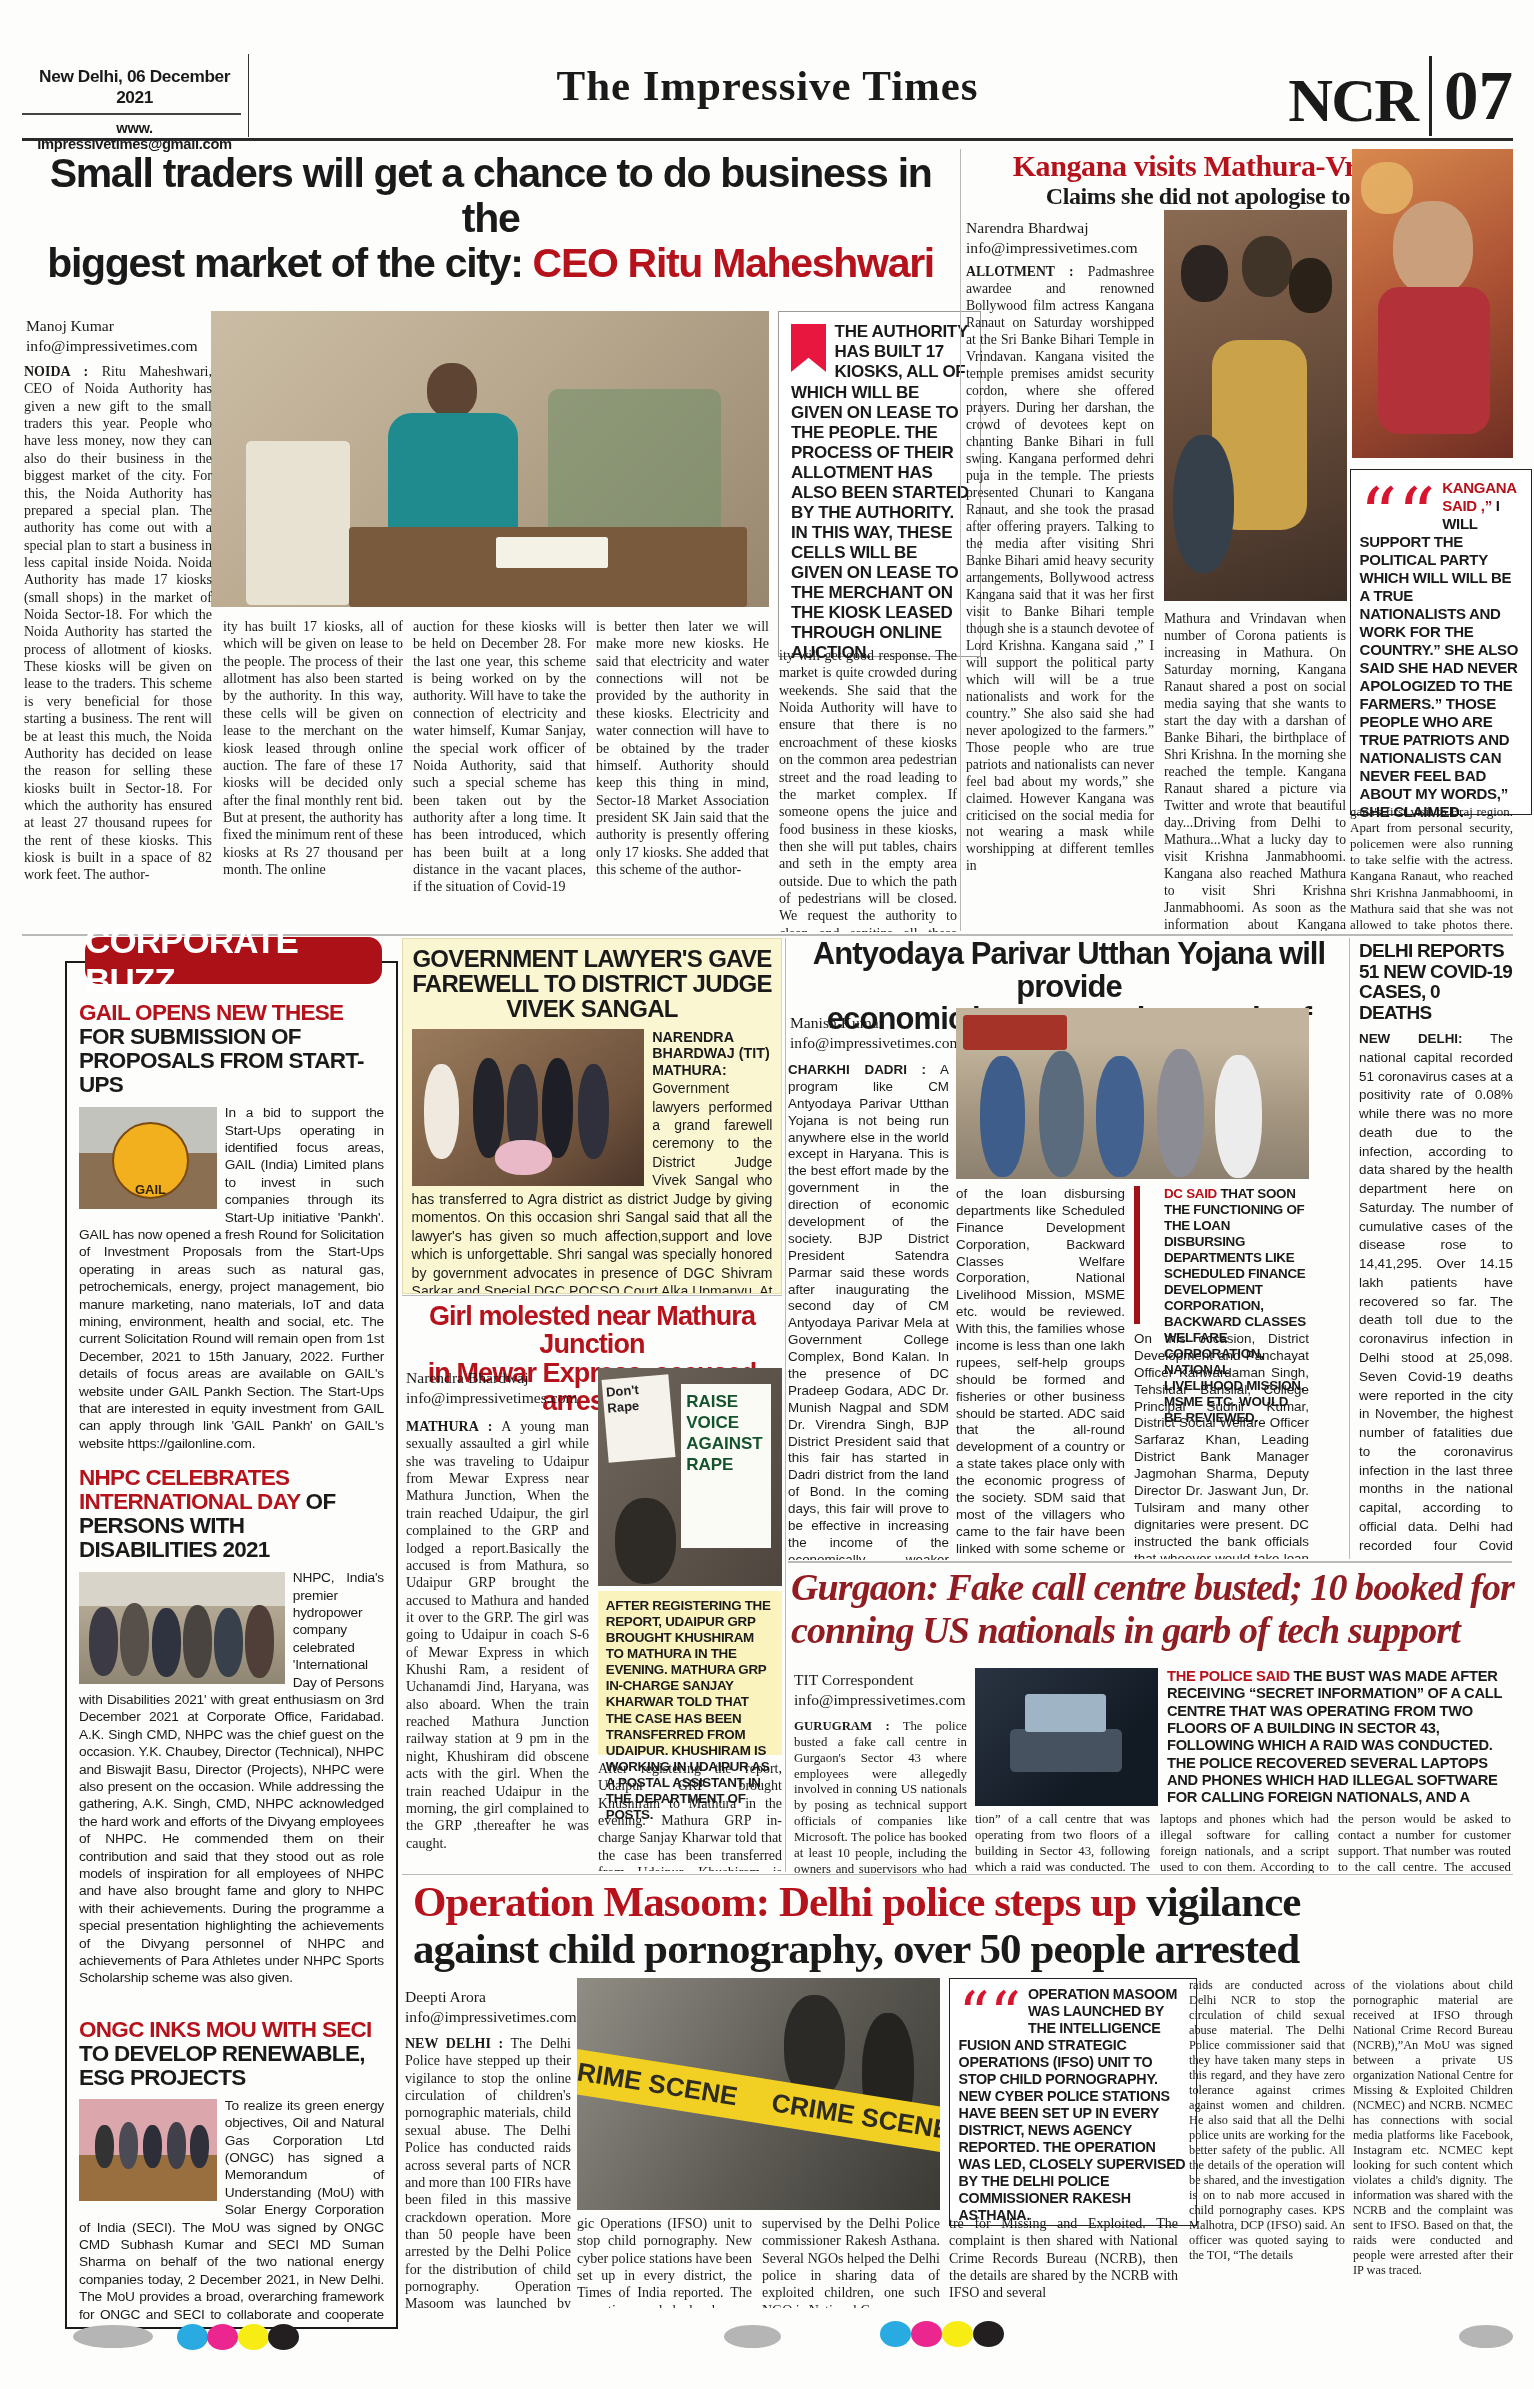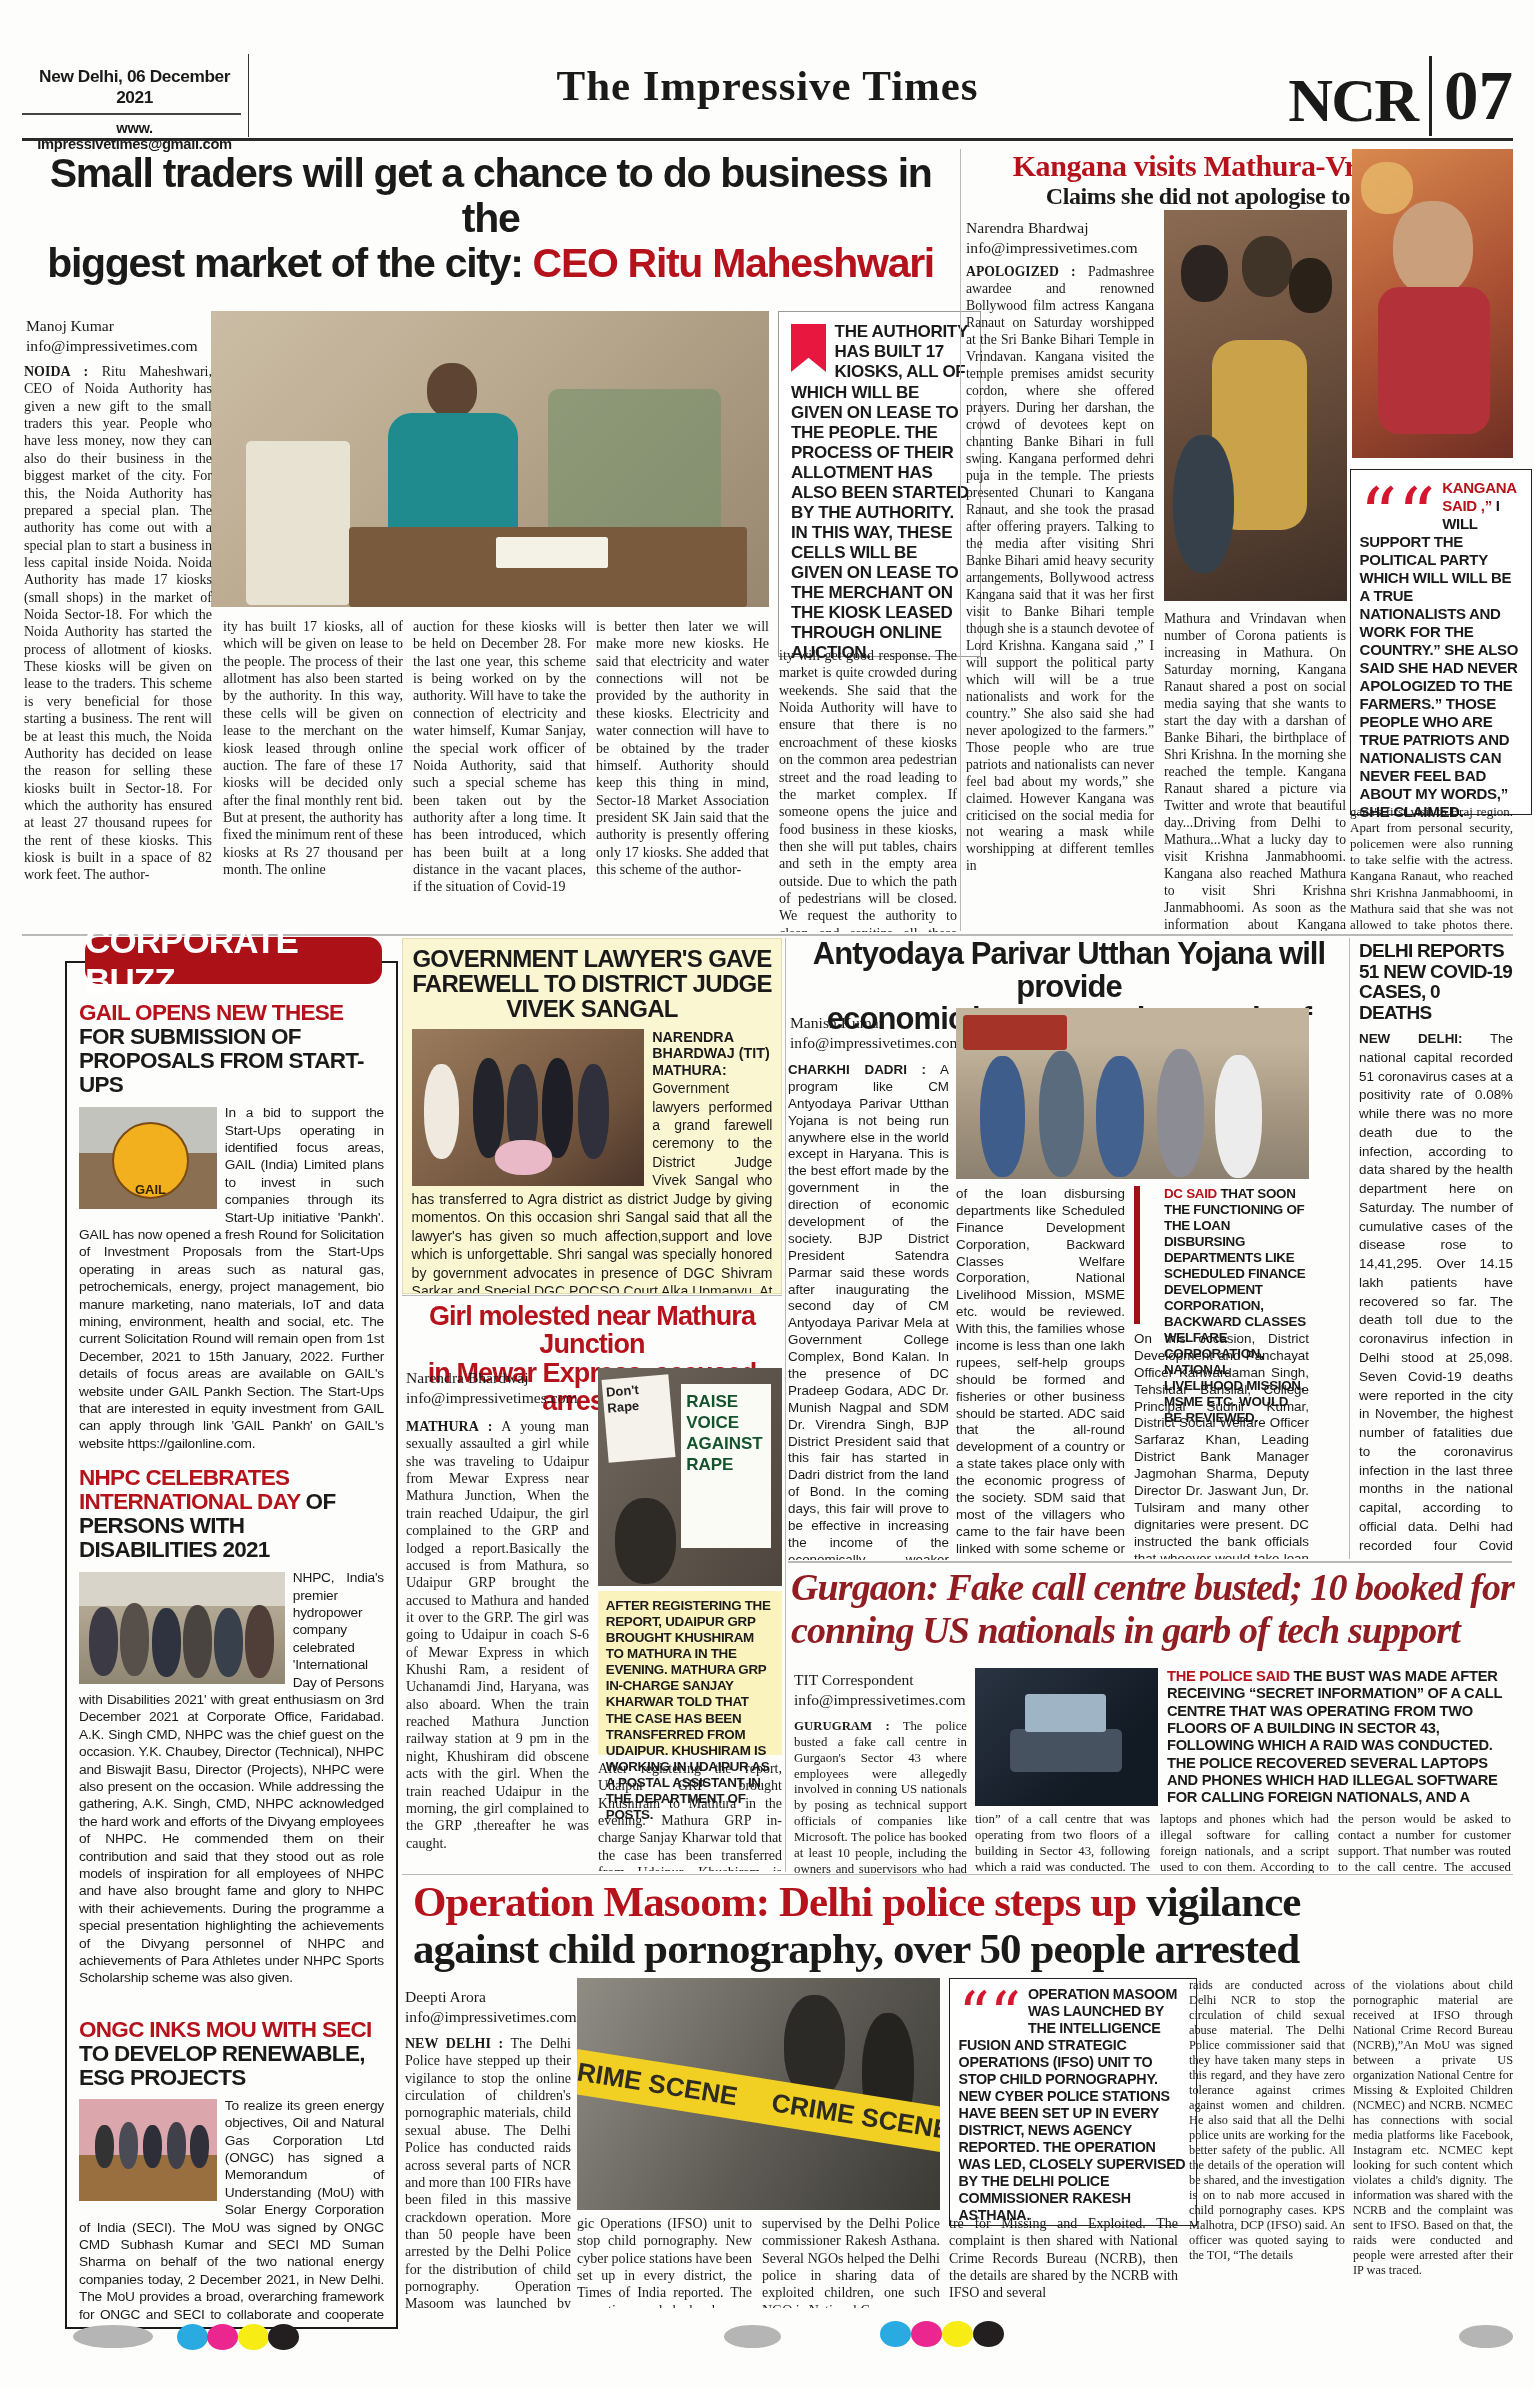--- a/index.html
+++ b/index.html
@@ -144,21 +144,21 @@
     <div class="fig" style="left:48px;top:130px;width:95px;height:190px;background:#caa24a;border-radius:26px;"></div>
     <div class="fig" style="left:8.6px;top:225px;width:61px;height:138px;background:#35404a;"></div>
   </div>
   <div class="photo" style="left:1352px;top:149px;width:161px;height:309px;background:linear-gradient(150deg,#d98a4e,#a94f33 55%,#6e2f23);">
     <div class="fig" style="left:41px;top:52px;width:80px;height:95px;background:#caa07c;"></div>
     <div class="fig" style="left:26px;top:138px;width:112px;height:147px;background:#b3323a;border-radius:21px;"></div>
     <div class="fig" style="left:8.6px;top:13px;width:52px;height:52px;background:#e7b96a;opacity:.8;"></div>
   </div>
 
   <div class="col" style="left:966px;top:264px;width:188px;height:667px;font-size:13.7px;">
-    <span class="lead">APOLOGIZED :</span>
+    <span class="lead">ALLOTMENT :</span>
     <span>Padmashree awardee and renowned Bollywood film actress Kangana Ranaut on Saturday worshipped at the Sri Banke Bihari Temple in Vrindavan. Kangana visited the temple premises amidst security cordon, where she offered prayers. During her darshan, the crowd of devotees kept on chanting Banke Bihari in full swing. Kangana performed dehri puja in the temple. The priests presented Chunari to Kangana Ranaut, and she took the prasad after offering prayers. Talking to the media after visiting Shri Banke Bihari amid heavy security arrangements, Bollywood actress Kangana said that it was her first visit to Banke Bihari temple though she is a staunch devotee of Lord Krishna. Kangana said ,” I will support the political party which will will be a true nationalists and work for the country.” She also said she had never apologized to the farmers.” Those people who are true patriots and nationalists can never feel bad about my words,” she claimed. However Kangana was criticised on the social media for not wearing a mask while worshipping at different temlles in</span>
   </div>
   <div class="col" style="left:1164px;top:611px;width:182px;height:320px;font-size:13.7px;">Mathura and Vrindavan when number of Corona patients is increasing in Mathura. On Saturday morning, Kangana Ranaut shared a post on social media saying that she wants to start the day with a darshan of Banke Bihari, the birthplace of Shri Krishna. In the morning she reached the temple. Kangana Ranaut shared a picture via Twitter and wrote that beautiful day...Driving from Delhi to Mathura...What a lucky day to visit Krishna Janmabhoomi. Kangana also reached Mathura to visit Shri Krishna Janmabhoomi. As soon as the information about Kangana reached the temple, her fans also thronged to get a glimpse. The news of Kangana's arrival spread rapidly and a large crowd of fans gathered at the Banke Bihari temple. It is reported that this was Kan-</div>
 
   <div class="qbox" style="left:1350px;top:469px;width:163px;height:327px;border:1.7px solid #222;padding:8.6px;">
     <span class="ditto">““</span>
     <span class="qtxt" style="font-size:15px;"><span class="red">KANGANA SAID ,”</span> <span>I WILL SUPPORT THE POLITICAL PARTY WHICH WILL WILL BE A TRUE NATIONALISTS AND WORK FOR THE COUNTRY.” SHE ALSO SAID SHE HAD NEVER APOLOGIZED TO THE FARMERS.” THOSE PEOPLE WHO ARE TRUE PATRIOTS AND NATIONALISTS CAN NEVER FEEL BAD ABOUT MY WORDS,” SHE CLAIMED.</span></span>
   </div>
   <div class="col" style="left:1350px;top:804px;width:163px;height:128px;font-size:13px;">gana's first visit to Braj region. Apart from personal security, policemen were also running to take selfie with the actress. Kangana Ranaut, who reached Shri Krishna Janmabhoomi, in Mathura said that she was not allowed to take photos there. “I felt very good after seeing Kanha,” she said .</div>
 

